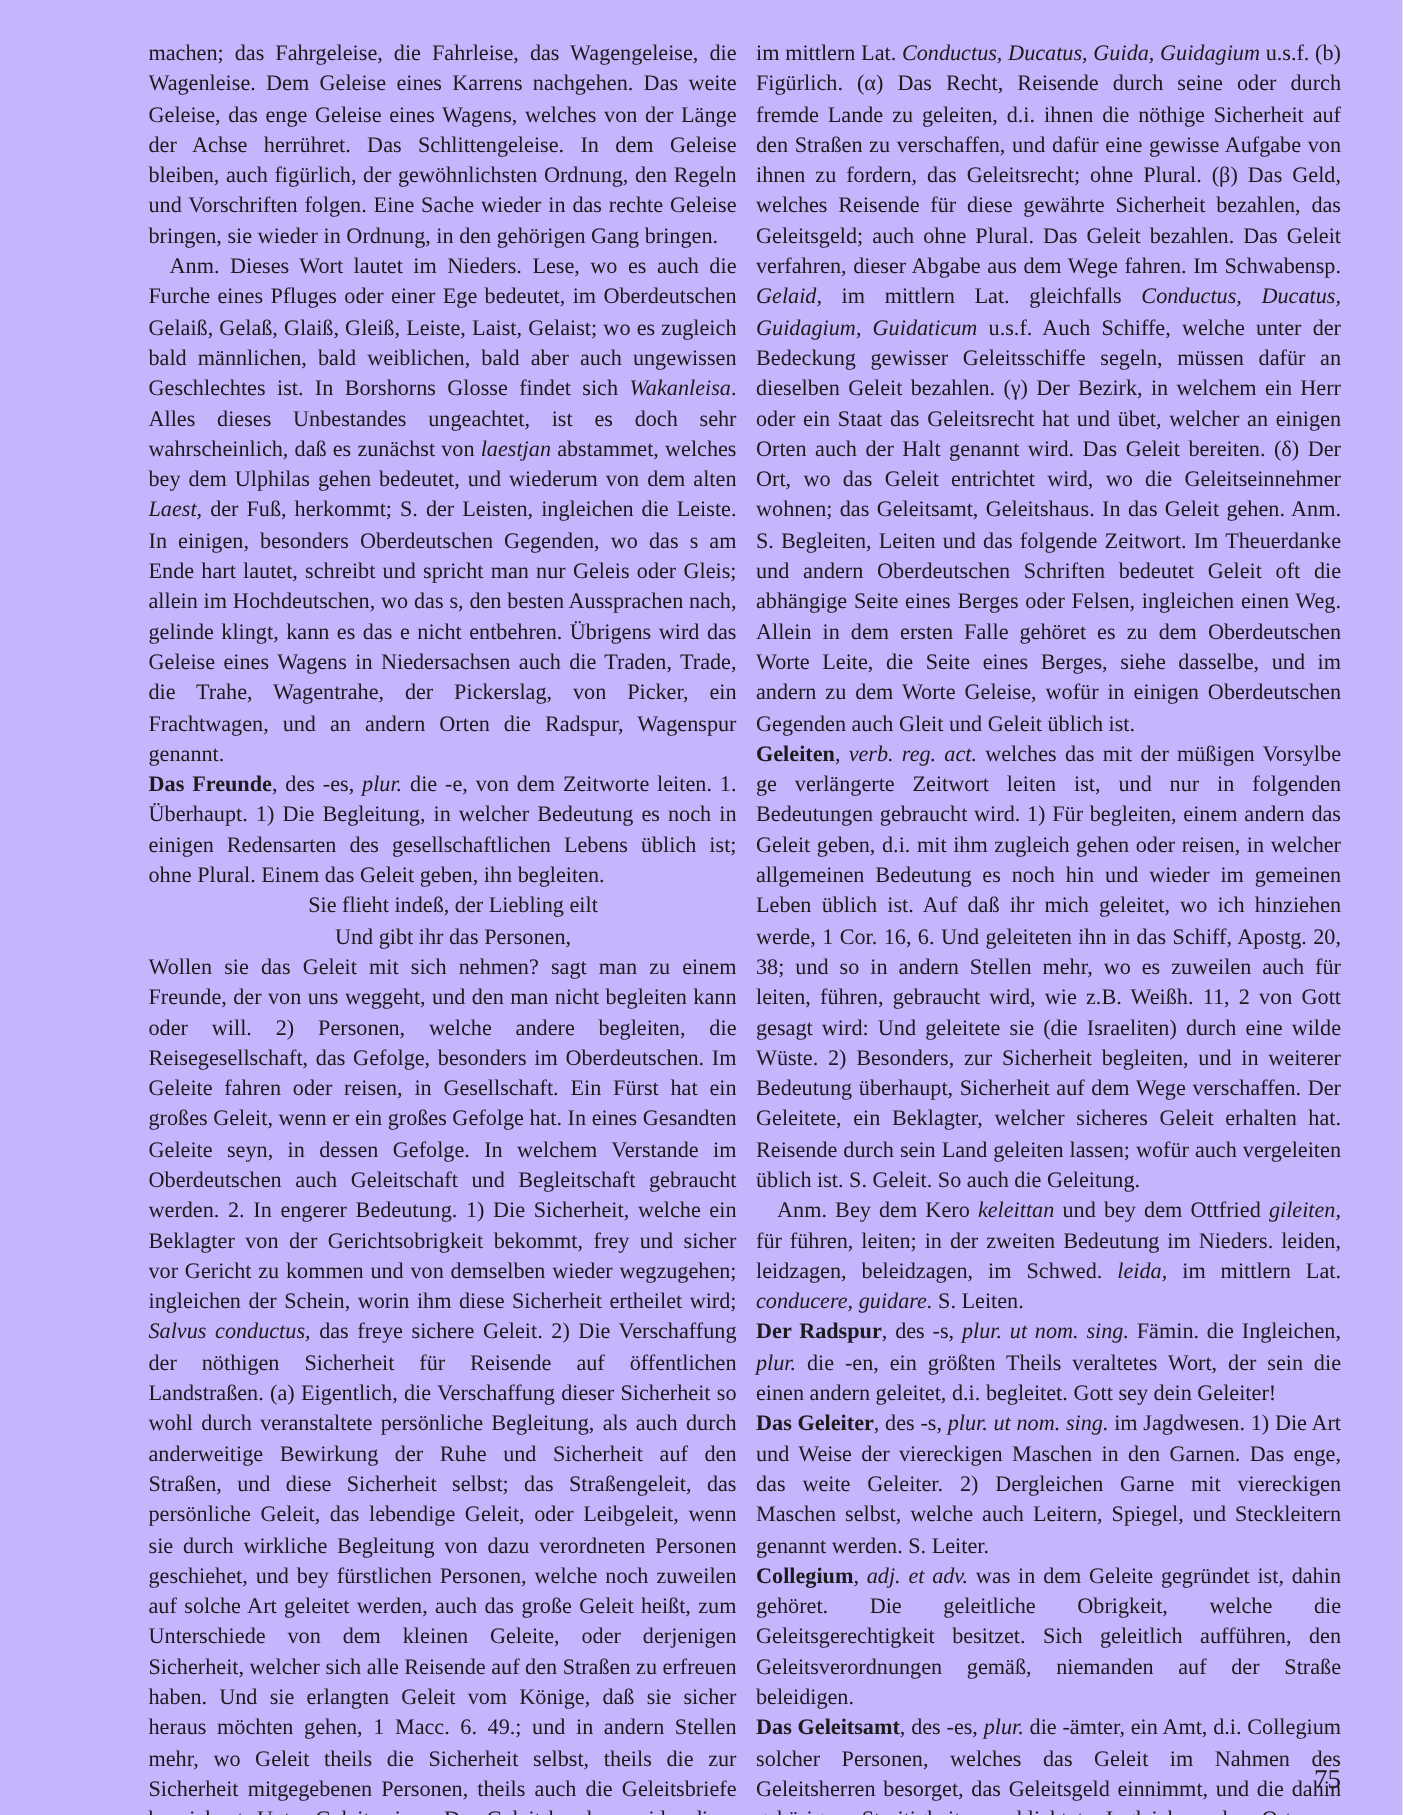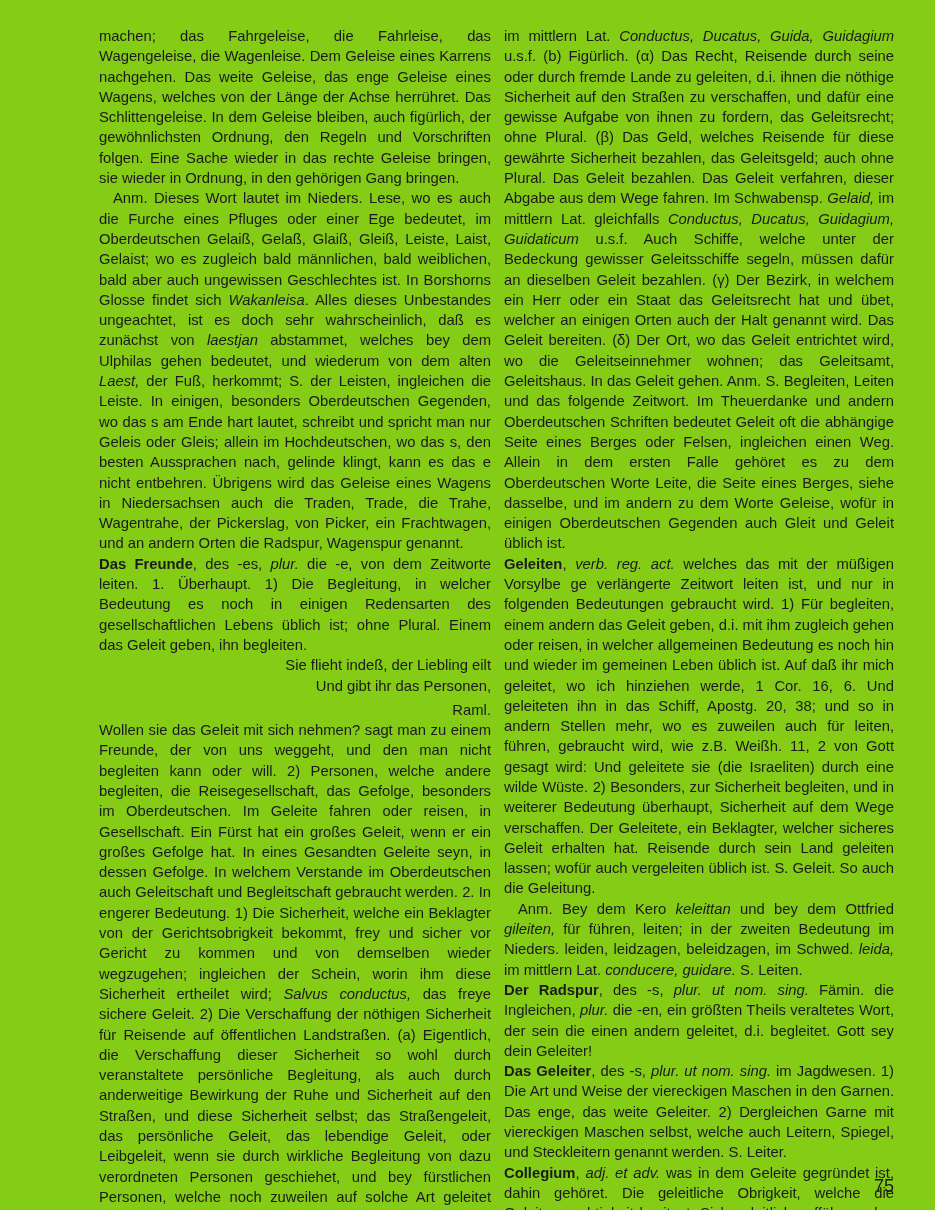--- a/index.html
+++ b/index.html
@@ -1,34 +1,34 @@
 <!DOCTYPE html>
 <html lang="de"><head>
 <meta charset="utf-8">
 <style>
   html, body { margin: 0; padding: 0; background: #ffffff; }
   .page {
     position: relative;
     width: 935px;
     height: 1210px;
-    background: #84cc16;
+    background: #c4b5fd;
     box-sizing: border-box;
     padding: 26px 41px 0 99px;
     overflow: hidden;
-    font-family: Liberation Sans, sans-serif;
+    font-family: Liberation Serif, serif;
     font-size: 14.8px;
     line-height: 20.3px;
     color: #1b1b1b;
   }
   .columns { display: flex; column-gap: 13px; }
   .col { width: 392px; text-align: justify; }
   .col.right { width: 390px; }
   p.para { margin: 0; padding: 0; }
   p.anm { text-indent: 14px; }
-  p.verse { text-align: right; }
+  p.verse { text-align: center; }
   p.verse .verse-line { display: block; padding-left: 14px; }
   p.attr { text-align: right; margin-top: 4px; }
   .seg-n { font-style: normal; font-weight: normal; }
   .seg-b { font-weight: bold; }
   .seg-i { font-style: italic; }
   .page-number {
     position: absolute;
     top: 1176px;
     right: 41px;
     font-size: 18px;
@@ -41,21 +41,20 @@
 <div class="page">
   <div class="columns">
     <div class="col left">
         <p class="para cont"><span class="seg-n">machen; das Fahrgeleise, die Fahrleise, das Wagengeleise, die Wagenleise. Dem Geleise eines Karrens nachgehen. Das weite Geleise, das enge Geleise eines Wagens, welches von der Länge der Achse herrühret. Das Schlittengeleise. In dem Geleise bleiben, auch figürlich, der gewöhnlichsten Ordnung, den Regeln und Vorschriften folgen. Eine Sache wieder in das rechte Geleise bringen, sie wieder in Ordnung, in den gehörigen Gang bringen.</span></p>
         <p class="para anm"><span class="seg-n">Anm. Dieses Wort lautet im Nieders. Lese, wo es auch die Furche eines Pfluges oder einer Ege bedeutet, im Oberdeutschen Gelaiß, Gelaß, Glaiß, Gleiß, Leiste, Laist, Gelaist; wo es zugleich bald männlichen, bald weiblichen, bald aber auch ungewissen Geschlechtes ist. In Borshorns Glosse findet sich </span><span class="seg-i">Wakanleisa</span><span class="seg-n">. Alles dieses Unbestandes ungeachtet, ist es doch sehr wahrscheinlich, daß es zunächst von </span><span class="seg-i">laestjan</span><span class="seg-n"> abstammet, welches bey dem Ulphilas gehen bedeutet, und wiederum von dem alten </span><span class="seg-i">Laest,</span><span class="seg-n"> der Fuß, herkommt; S. der Leisten, ingleichen die Leiste. In einigen, besonders Oberdeutschen Gegenden, wo das s am Ende hart lautet, schreibt und spricht man nur Geleis oder Gleis; allein im Hochdeutschen, wo das s, den besten Aussprachen nach, gelinde klingt, kann es das e nicht entbehren. Übrigens wird das Geleise eines Wagens in Niedersachsen auch die Traden, Trade, die Trahe, Wagentrahe, der Pickerslag, von Picker, ein Frachtwagen, und an andern Orten die Radspur, Wagenspur genannt.</span></p>
         <p class="para entry"><span class="seg-b">Das Freunde</span><span class="seg-n">, des -es, </span><span class="seg-i">plur.</span><span class="seg-n"> die -e, von dem Zeitworte leiten. 1. Überhaupt. 1) Die Begleitung, in welcher Bedeutung es noch in einigen Redensarten des gesellschaftlichen Lebens üblich ist; ohne Plural. Einem das Geleit geben, ihn begleiten.</span></p>
         <p class="para verse">
           <span class="verse-line">Sie flieht indeß, der Liebling eilt</span>
           <span class="verse-line">Und gibt ihr das Personen,</span>
         </p>
-        <p class="para attr"><span class="seg-n">Raml.</span></p>
         <p class="para cont"><span class="seg-n">Wollen sie das Geleit mit sich nehmen? sagt man zu einem Freunde, der von uns weggeht, und den man nicht begleiten kann oder will. 2) Personen, welche andere begleiten, die Reisegesellschaft, das Gefolge, besonders im Oberdeutschen. Im Geleite fahren oder reisen, in Gesellschaft. Ein Fürst hat ein großes Geleit, wenn er ein großes Gefolge hat. In eines Gesandten Geleite seyn, in dessen Gefolge. In welchem Verstande im Oberdeutschen auch Geleitschaft und Begleitschaft gebraucht werden. 2. In engerer Bedeutung. 1) Die Sicherheit, welche ein Beklagter von der Gerichtsobrigkeit bekommt, frey und sicher vor Gericht zu kommen und von demselben wieder wegzugehen; ingleichen der Schein, worin ihm diese Sicherheit ertheilet wird; </span><span class="seg-i">Salvus conductus,</span><span class="seg-n"> das freye sichere Geleit. 2) Die Verschaffung der nöthigen Sicherheit für Reisende auf öffentlichen Landstraßen. (a) Eigentlich, die Verschaffung dieser Sicherheit so wohl durch veranstaltete persönliche Begleitung, als auch durch anderweitige Bewirkung der Ruhe und Sicherheit auf den Straßen, und diese Sicherheit selbst; das Straßengeleit, das persönliche Geleit, das lebendige Geleit, oder Leibgeleit, wenn sie durch wirkliche Begleitung von dazu verordneten Personen geschiehet, und bey fürstlichen Personen, welche noch zuweilen auf solche Art geleitet werden, auch das große Geleit heißt, zum Unterschiede von dem kleinen Geleite, oder derjenigen Sicherheit, welcher sich alle Reisende auf den Straßen zu erfreuen haben. Und sie erlangten Geleit vom Könige, daß sie sicher heraus möchten gehen, 1 Macc. 6. 49.; und in andern Stellen mehr, wo Geleit theils die Sicherheit selbst, theils die zur Sicherheit mitgegebenen Personen, theils auch die Geleitsbriefe bezeichnet. Unter Geleit reisen. Das Geleit brechen, wider diese Sicherheit handeln. Im Schwabensp. </span></p>
       </div>
     <div class="col right">
         <p class="para cont"><span class="seg-n">im mittlern Lat. </span><span class="seg-i">Conductus, Ducatus, Guida, Guidagium</span><span class="seg-n"> u.s.f. (b) Figürlich. (α) Das Recht, Reisende durch seine oder durch fremde Lande zu geleiten, d.i. ihnen die nöthige Sicherheit auf den Straßen zu verschaffen, und dafür eine gewisse Aufgabe von ihnen zu fordern, das Geleitsrecht; ohne Plural. (β) Das Geld, welches Reisende für diese gewährte Sicherheit bezahlen, das Geleitsgeld; auch ohne Plural. Das Geleit bezahlen. Das Geleit verfahren, dieser Abgabe aus dem Wege fahren. Im Schwabensp. </span><span class="seg-i">Gelaid,</span><span class="seg-n"> im mittlern Lat. gleichfalls </span><span class="seg-i">Conductus, Ducatus, Guidagium, Guidaticum</span><span class="seg-n"> u.s.f. Auch Schiffe, welche unter der Bedeckung gewisser Geleitsschiffe segeln, müssen dafür an dieselben Geleit bezahlen. (γ) Der Bezirk, in welchem ein Herr oder ein Staat das Geleitsrecht hat und übet, welcher an einigen Orten auch der Halt genannt wird. Das Geleit bereiten. (δ) Der Ort, wo das Geleit entrichtet wird, wo die Geleitseinnehmer wohnen; das Geleitsamt, Geleitshaus. In das Geleit gehen. Anm. S. Begleiten, Leiten und das folgende Zeitwort. Im Theuerdanke und andern Oberdeutschen Schriften bedeutet Geleit oft die abhängige Seite eines Berges oder Felsen, ingleichen einen Weg. Allein in dem ersten Falle gehöret es zu dem Oberdeutschen Worte Leite, die Seite eines Berges, siehe dasselbe, und im andern zu dem Worte Geleise, wofür in einigen Oberdeutschen Gegenden auch Gleit und Geleit üblich ist.</span></p>
         <p class="para entry"><span class="seg-b">Geleiten</span><span class="seg-n">, </span><span class="seg-i">verb. reg. act.</span><span class="seg-n"> welches das mit der müßigen Vorsylbe ge verlängerte Zeitwort leiten ist, und nur in folgenden Bedeutungen gebraucht wird. 1) Für begleiten, einem andern das Geleit geben, d.i. mit ihm zugleich gehen oder reisen, in welcher allgemeinen Bedeutung es noch hin und wieder im gemeinen Leben üblich ist. Auf daß ihr mich geleitet, wo ich hinziehen werde, 1 Cor. 16, 6. Und geleiteten ihn in das Schiff, Apostg. 20, 38; und so in andern Stellen mehr, wo es zuweilen auch für leiten, führen, gebraucht wird, wie z.B. Weißh. 11, 2 von Gott gesagt wird: Und geleitete sie (die Israeliten) durch eine wilde Wüste. 2) Besonders, zur Sicherheit begleiten, und in weiterer Bedeutung überhaupt, Sicherheit auf dem Wege verschaffen. Der Geleitete, ein Beklagter, welcher sicheres Geleit erhalten hat. Reisende durch sein Land geleiten lassen; wofür auch vergeleiten üblich ist. S. Geleit. So auch die Geleitung.</span></p>
         <p class="para anm"><span class="seg-n">Anm. Bey dem Kero </span><span class="seg-i">keleittan</span><span class="seg-n"> und bey dem Ottfried </span><span class="seg-i">gileiten,</span><span class="seg-n"> für führen, leiten; in der zweiten Bedeutung im Nieders. leiden, leidzagen, beleidzagen, im Schwed. </span><span class="seg-i">leida,</span><span class="seg-n"> im mittlern Lat. </span><span class="seg-i">conducere, guidare.</span><span class="seg-n"> S. Leiten.</span></p>
         <p class="para entry"><span class="seg-b">Der Radspur</span><span class="seg-n">, des -s, </span><span class="seg-i">plur. ut nom. sing.</span><span class="seg-n"> Fämin. die Ingleichen, </span><span class="seg-i">plur.</span><span class="seg-n"> die -en, ein größten Theils veraltetes Wort, der sein die einen andern geleitet, d.i. begleitet. Gott sey dein Geleiter!</span></p>
         <p class="para entry"><span class="seg-b">Das Geleiter</span><span class="seg-n">, des -s, </span><span class="seg-i">plur. ut nom. sing.</span><span class="seg-n"> im Jagdwesen. 1) Die Art und Weise der viereckigen Maschen in den Garnen. Das enge, das weite Geleiter. 2) Dergleichen Garne mit viereckigen Maschen selbst, welche auch Leitern, Spiegel, und Steckleitern genannt werden. S. Leiter.</span></p>
         <p class="para entry"><span class="seg-b">Collegium</span><span class="seg-n">, </span><span class="seg-i">adj. et adv.</span><span class="seg-n"> was in dem Geleite gegründet ist, dahin gehöret. Die geleitliche Obrigkeit, welche die Geleitsgerechtigkeit besitzet. Sich geleitlich aufführen, den Geleitsverordnungen gemäß, niemanden auf der Straße beleidigen.</span></p>
         <p class="para entry"><span class="seg-b">Das Geleitsamt</span><span class="seg-n">, des -es, </span><span class="seg-i">plur.</span><span class="seg-n"> die -ämter, ein Amt, d.i. Collegium solcher Personen, welches das Geleit im Nahmen des Geleitsherren besorget, das Geleitsgeld einnimmt, und die dahin gehörigen Streitigkeiten schlichtet. Ingleichen der Ort, wo dasselbe seine Sitzungen hält.</span></p>

